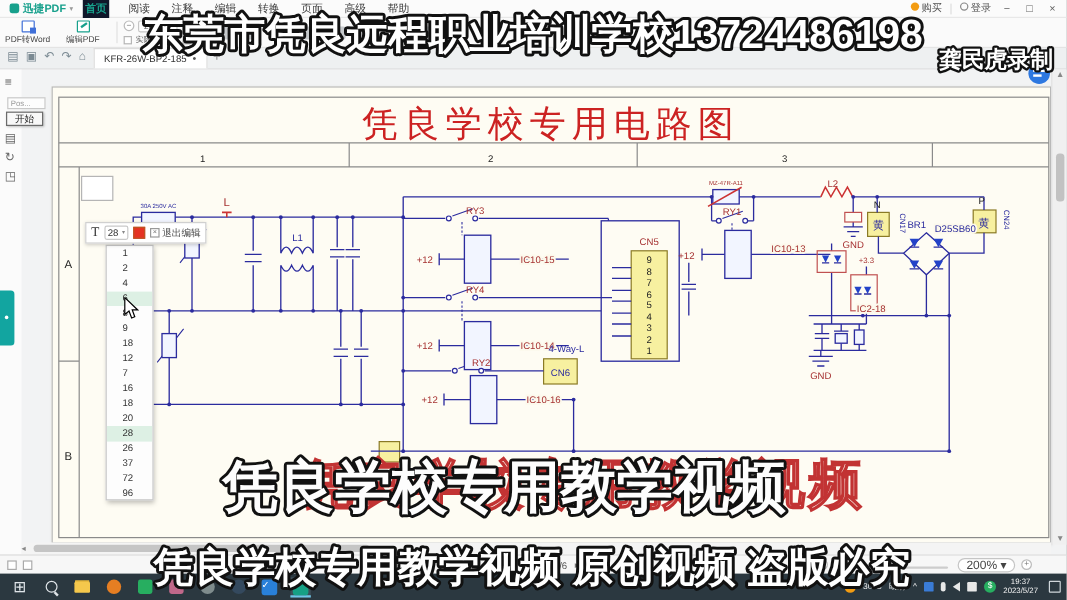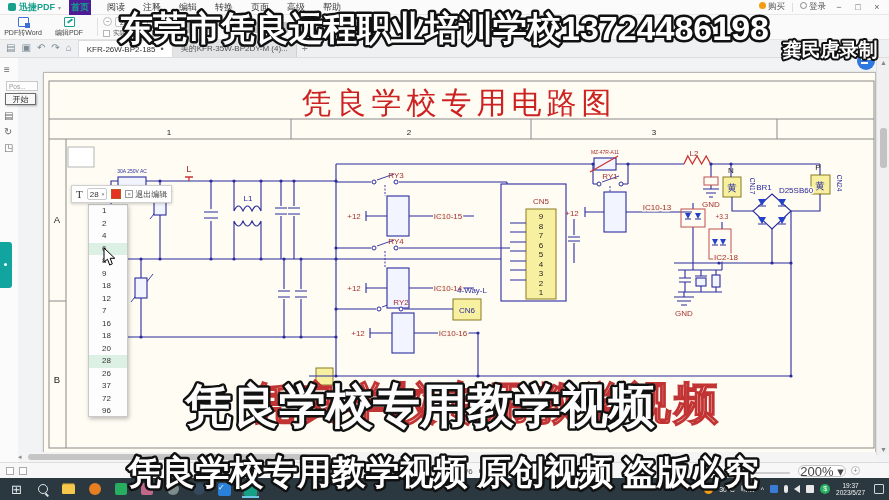--- a/index.html
+++ b/index.html
@@ -6,21 +6,21 @@
   *{box-sizing:border-box;}
   .screen{position:relative;width:889px;height:500px;background:#f5f6f7;overflow:hidden;
     font-family:"Liberation Sans","DejaVu Sans",sans-serif;color:#333;}
   
   .menubar{position:absolute;left:0;top:0;width:889px;height:15px;background:#fbfbfb;border-bottom:1px solid #e8e8e8;display:flex;align-items:center;}
   .logo{display:flex;align-items:center;gap:3px;padding:12px 8px;font-size:9px;font-weight:bold;color:#17a08c;}
   .logo-ico{width:8px;height:8px;background:#17a08c;border-radius:2px;display:inline-block;}
   .logo .caret{color:#999;font-size:6px;}
   #menus{display:flex;gap:14px;font-size:9px;color:#3a3a3a;}
   .menu-item{cursor:default;line-height:15px;padding:0 2px;}
-  .menu-item.active{color:#17a08c;font-weight:bold;background:#4c1d95;}
+  .menu-item.active{color:#17a08c;font-weight:bold;background:#0f172a;}
   .win-right{margin-left:auto;display:flex;align-items:center;gap:7px;padding-right:6px;font-size:8.5px;color:#555;justify-content:center;}
   .buy-ico{width:7px;height:7px;background:#f39c12;border-radius:50%;display:inline-block;margin-right:2px;}
   .login-ico{width:7px;height:7px;border:1px solid #888;border-radius:50%;display:inline-block;margin-right:2px;}
   .vsep{width:1px;height:9px;background:#ddd;}
   .wc{width:12px;text-align:center;color:#666;font-size:9px;cursor:default;}
   
   .toolbar{position:absolute;left:0;top:15px;width:889px;height:25px;background:#fafafa;border-bottom:1px solid #e4e4e4;display:flex;align-items:center;}
   .bigbtn{width:46px;height:24px;display:flex;flex-direction:column;align-items:center;justify-content:center;gap:1px;font-size:7px;color:#444;}
   .ico-doc{width:11px;height:10px;border:1px solid #3f6fd8;border-radius:1px;background:#fff;position:relative;}
   .ico-doc::after{content:"";position:absolute;right:-2px;bottom:-2px;width:5px;height:5px;background:#3f6fd8;}
@@ -82,21 +82,21 @@
   
   .statusbar{position:absolute;left:0;top:462px;width:889px;height:16px;background:#f7f7f7;border-top:1px solid #ddd;}
   .sb-sq{position:absolute;top:4px;width:8px;height:8px;border:1px solid #aaa;background:#fff;}
   .sb-arr{position:absolute;top:3px;font-size:8px;color:#777;}
   .sb-pagebox{position:absolute;left:448px;top:3px;width:14px;height:10px;border:1px solid #bbb;background:#fff;}
   .sb-pages{position:absolute;left:466px;top:4px;font-size:8px;color:#555;}
   .sb-zoomout{position:absolute;left:681px;top:3px;}
   .sb-zoomin{position:absolute;left:851px;top:3px;}
   .sb-track{position:absolute;left:696px;top:9px;width:94px;height:2px;background:#cdcdcd;border-radius:1px;}
   .sb-knob{position:absolute;left:738px;top:6px;width:7px;height:7px;background:#9c9c9c;border-radius:50%;}
-  .sb-pill{position:absolute;left:798px;top:2px;width:48px;height:12px;border:1px solid #c5c5c5;border-radius:7px;background:#fff;font-size:13px;color:#444;text-align:center;line-height:11px;}
+  .sb-pill{position:absolute;left:798px;top:2px;width:48px;height:12px;border:1px solid #c5c5c5;border-radius:7px;background:#fff;font-size:10px;color:#444;text-align:center;line-height:11px;}
   
   .taskbar{position:absolute;left:0;top:478px;width:889px;height:22px;background:#2b3840;display:flex;align-items:center;}
   #tbapps{display:flex;align-items:center;gap:9px;padding-left:8px;height:22px;}
   .tbapp{width:17px;height:17px;position:relative;display:flex;align-items:center;justify-content:center;}
   .tbapp.active{background:#3d4d57;box-shadow:inset 0 -2px 0 #6ec6e8;}
   .start-icon{color:#dfe4e8;font-size:13px;}
   .search-icon::before{content:"";width:8px;height:8px;border:1.5px solid #dfe4e8;border-radius:50%;display:block;}
   .search-icon::after{content:"";position:absolute;right:2px;bottom:2px;width:4px;height:1.5px;background:#dfe4e8;transform:rotate(45deg);}
   .explorer-icon::before{content:"";width:13px;height:9px;background:#f5c84c;border-radius:1px;display:block;box-shadow:0 -2px 0 -0.5px #e8b93e;}
   .app-orange-icon::before{content:"";width:12px;height:12px;background:#e67e22;border-radius:50%;display:block;}
@@ -193,23 +193,20 @@
     <div class="tabicons">
       <span>▤</span>
       <span>▣</span>
       <span>↶</span>
       <span>↷</span>
       <span>⌂</span>
     </div>
     <div class="tab active">
       <span>KFR-26W-BP2-185</span>
       <span class="tabdot">•</span>
-    </div>
-    <div class="tab idle">
-      <span>美的KFR-35W-BP2DY-M (4)...</span>
     </div>
     <div class="newtab">+</div>
   </div>
 
   <div class="main"></div>
   <div class="rail">
     <span class="ric" style="top:6px">≡</span>
     <span class="ric" style="top:52px">▤</span>
     <span class="ric" style="top:68px">↻</span>
     <span class="ric" style="top:84px">◳</span>

